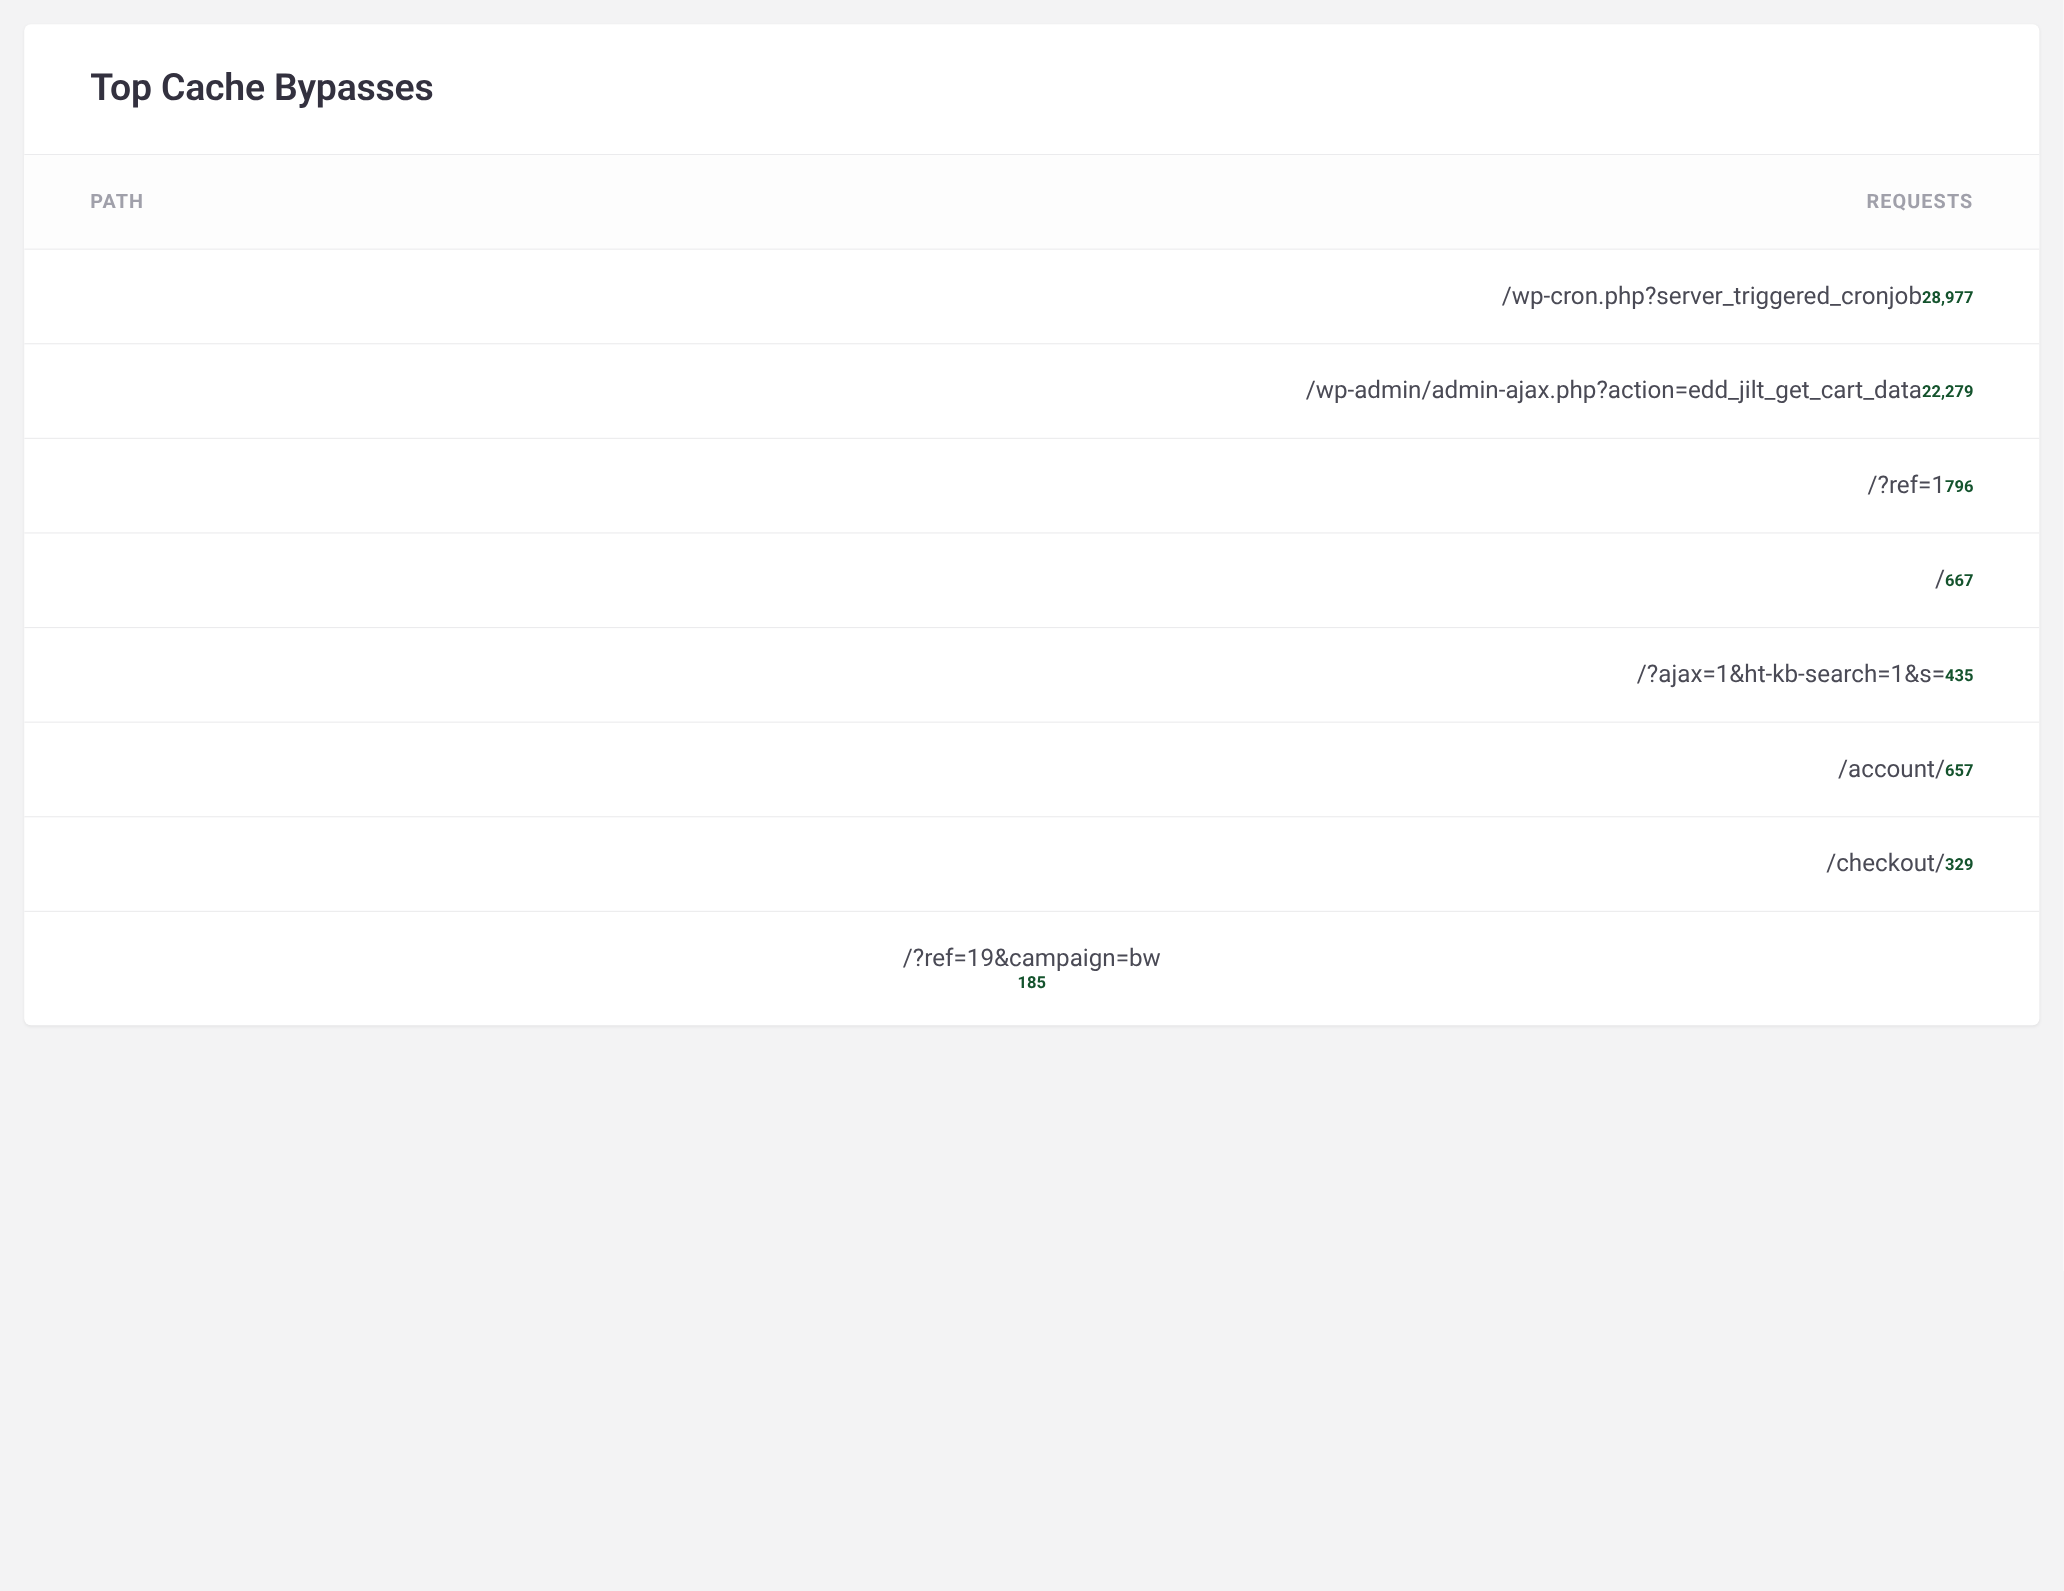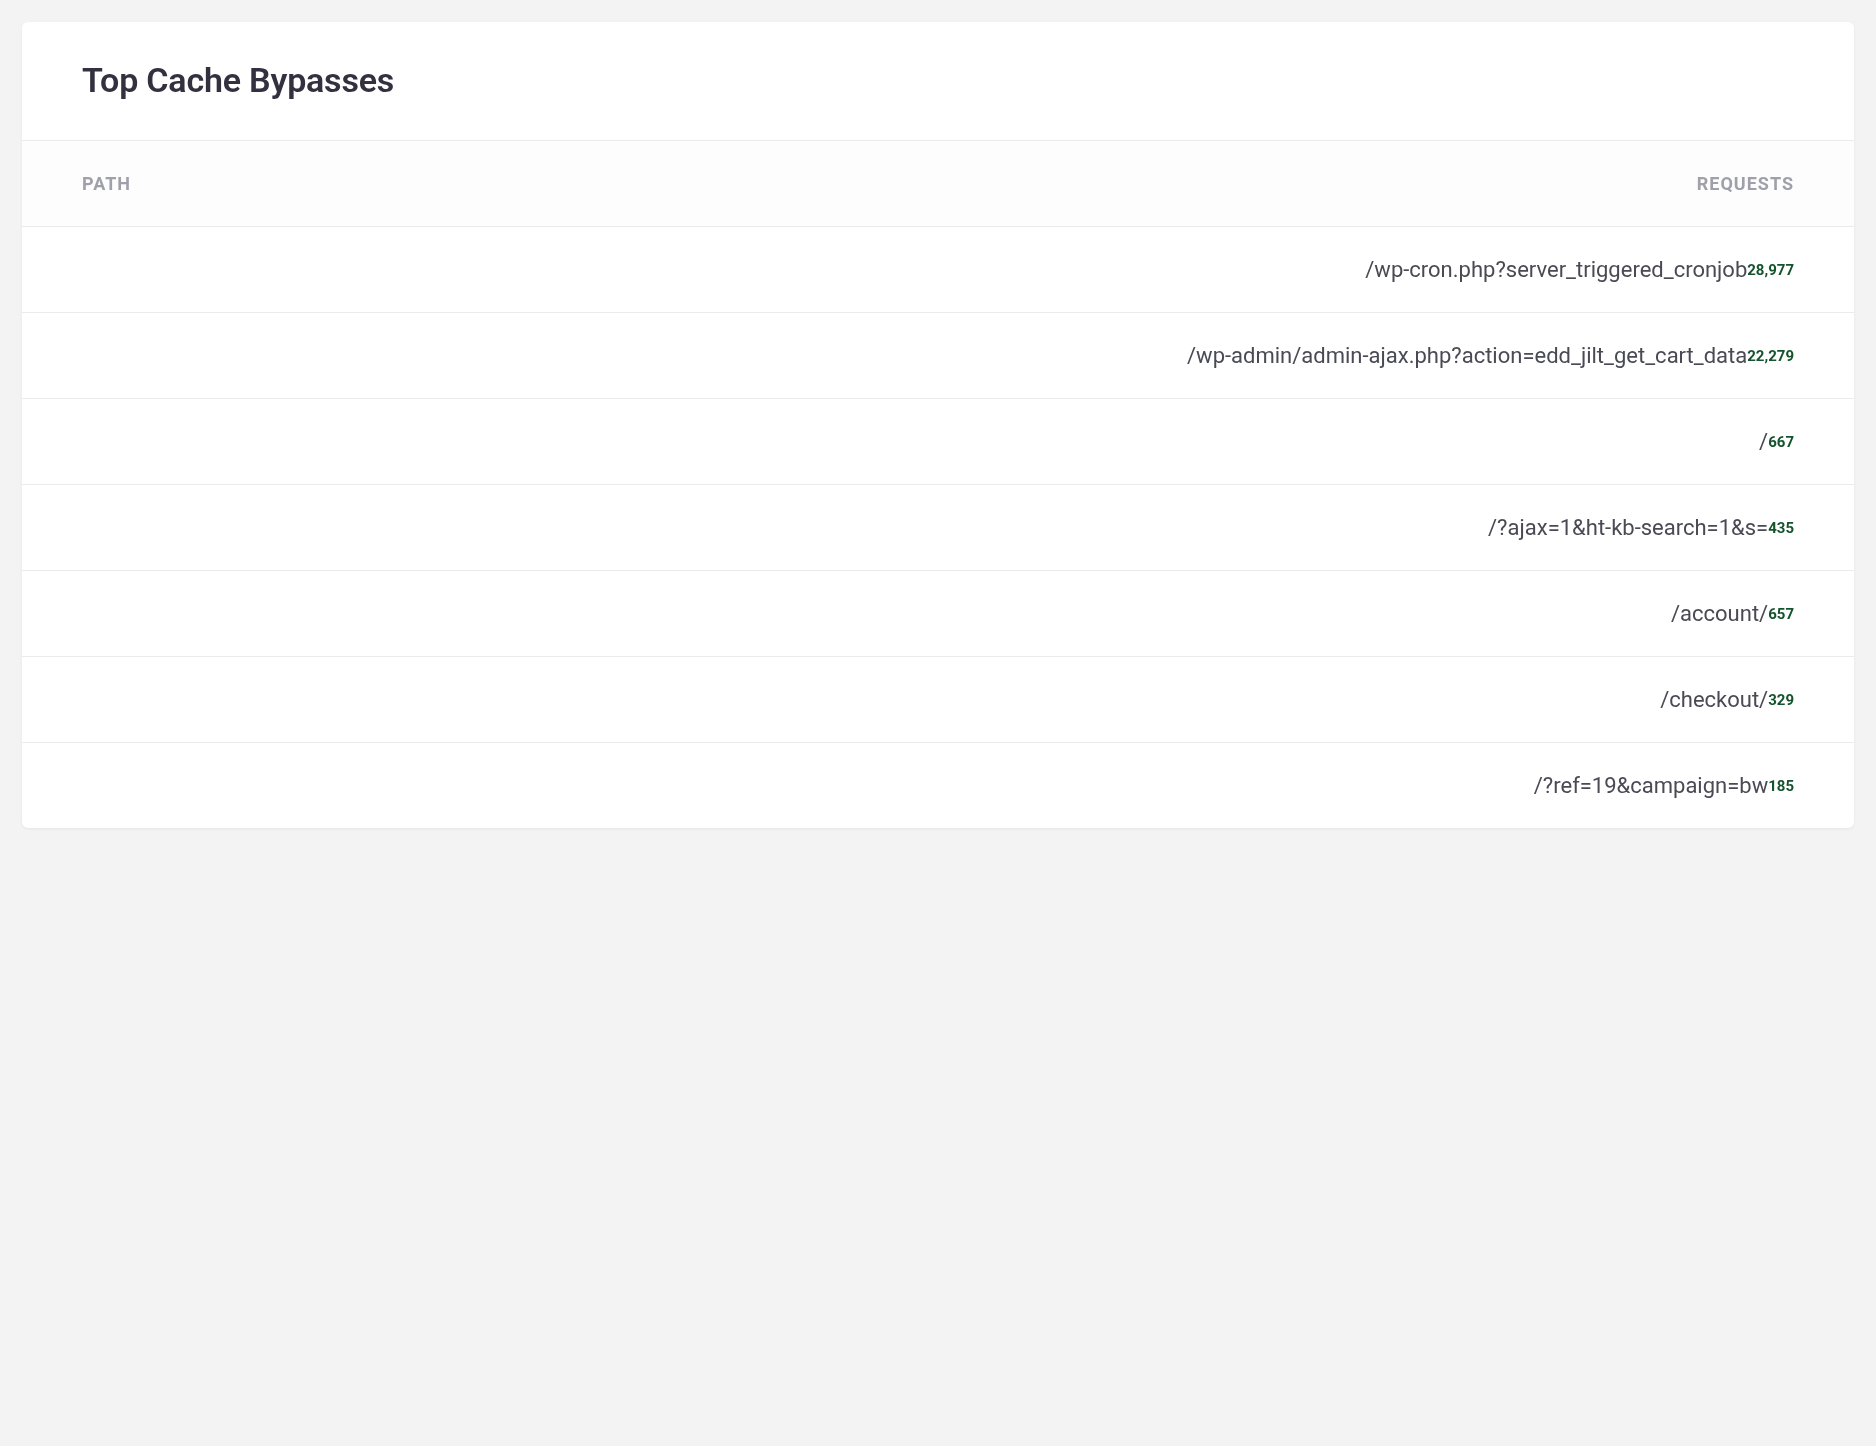--- a/index.html
+++ b/index.html
@@ -49,20 +49,21 @@
     }
     .table-row {
       display: flex;
       justify-content: flex-end;
       align-items: center;
       padding: 30px 60px;
       border-bottom: 1px solid #ebebed;
     }
     .table-row:last-child {
       border-bottom: none;
+      flex-direction: column;
     }
     .path-cell {
       font-size: 22px;
       color: #4a4a55;
       font-weight: 400;
     }
     .requests-cell {
       font-size: 15px;
       color: #14532d;
       font-weight: 700;
@@ -84,20 +85,24 @@
   <div class="table-body">
     <div class="table-row">
       <span class="path-cell">/wp-cron.php?server_triggered_cronjob</span>
       <span class="requests-cell">28,977</span>
     </div>
     <div class="table-row">
       <span class="path-cell">/wp-admin/admin-ajax.php?action=edd_jilt_get_cart_data</span>
       <span class="requests-cell">22,279</span>
     </div>
     <div class="table-row">
+      <span class="path-cell">/?ref=1</span>
+      <span class="requests-cell">796</span>
+    </div>
+    <div class="table-row">
       <span class="path-cell">/</span>
       <span class="requests-cell">667</span>
     </div>
     <div class="table-row">
       <span class="path-cell">/?ajax=1&amp;ht-kb-search=1&amp;s=</span>
       <span class="requests-cell">435</span>
     </div>
     <div class="table-row">
       <span class="path-cell">/account/</span>
       <span class="requests-cell">657</span>

